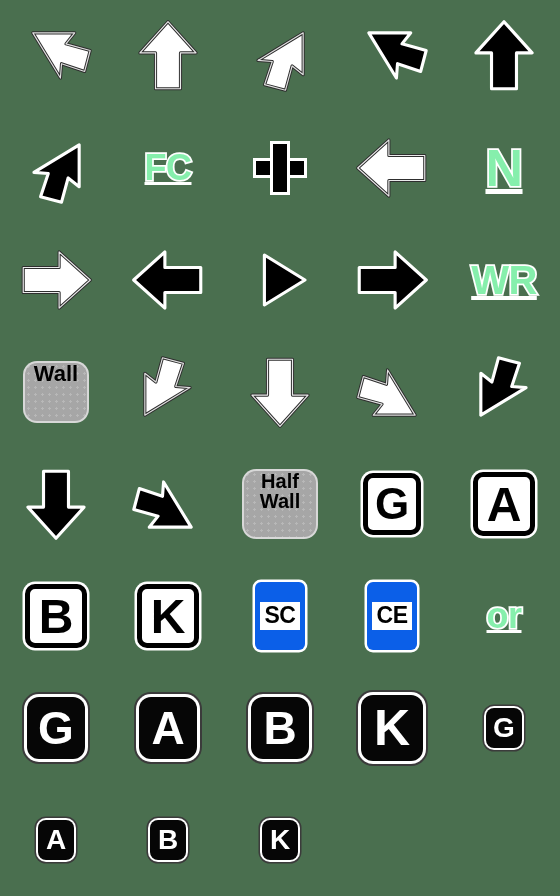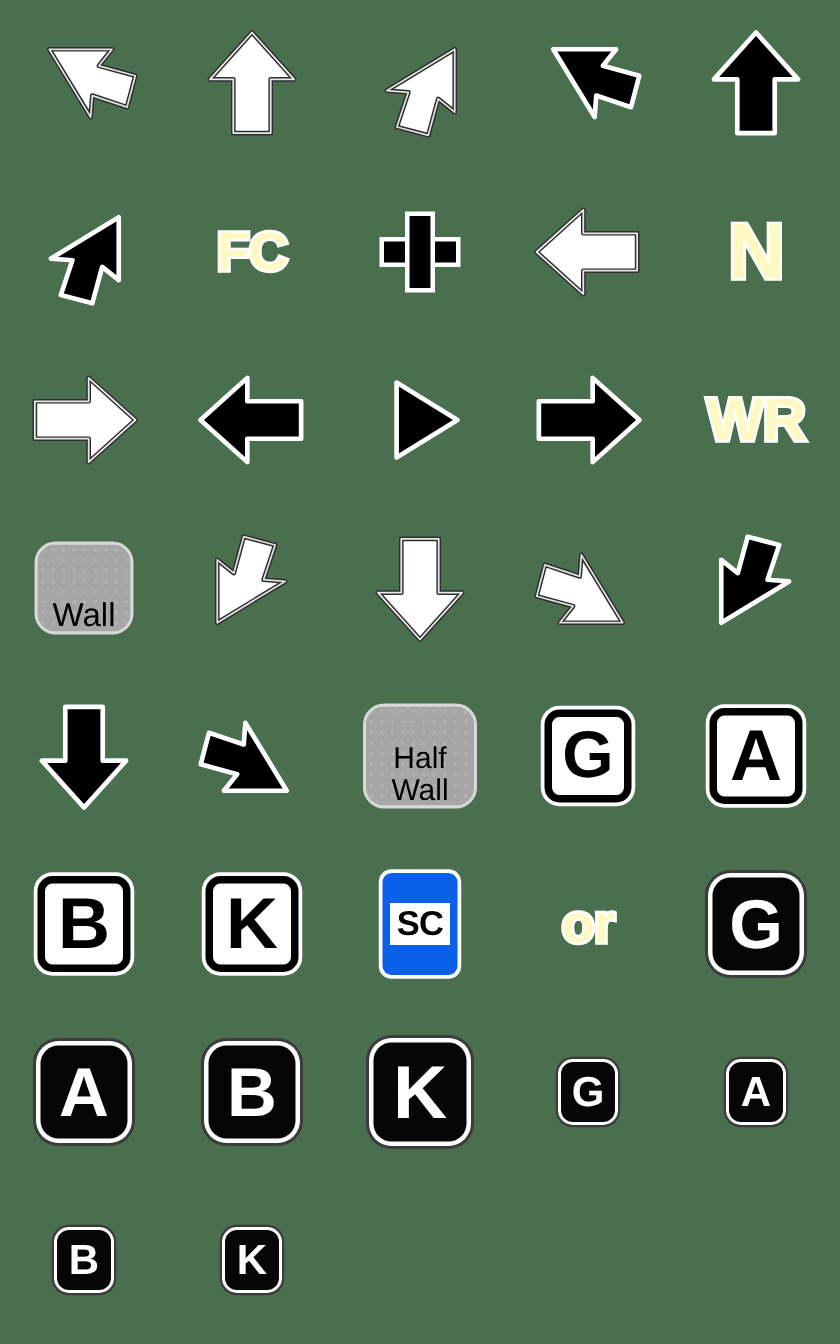--- a/index.html
+++ b/index.html
@@ -41,26 +41,27 @@
     width: 78px;
     height: 78px;
     display: block;
     overflow: visible;
   }
 
   
   .otext {
     font-family: "Liberation Sans", sans-serif;
     font-weight: bold;
-    color: #fef9c3;
+    color: #86efac;
     line-height: 1;
     letter-spacing: -0.5px;
     -webkit-text-stroke: 3.5px #ffffff;
     paint-order: stroke fill;
     text-shadow: none;
+    text-decoration: underline;
   }
   .otext.sz-lg { font-size: 40px; }
   .otext.sz-md { font-size: 36px; }
   .otext.sz-n  { font-size: 52px; }
   .otext.sz-sm { font-size: 36px; }
 
   
   .plus-wrap {
     position: relative;
     width: 48px;
@@ -83,23 +84,23 @@
   
   .gray-box {
     background-color: #a6a6a6;
     background-image: radial-gradient(#b8b8b8 1px, transparent 1.2px);
     background-size: 7px 7px;
     border-radius: 12px;
     box-shadow: 0 0 0 2px #d8d8d8;
     display: flex;
     flex-direction: column;
     align-items: center;
-    justify-content: flex-end;
+    justify-content: flex-start;
     color: #000;
-    font-weight: normal;
+    font-weight: bold;
     font-family: "Liberation Sans", sans-serif;
     line-height: 1.02;
     text-align: center;
   }
   .gray-box.wall {
     width: 62px; height: 58px;
     font-size: 22px;
   }
   .gray-box.halfwall {
     width: 72px; height: 66px;
@@ -369,20 +370,27 @@
     </div>
     <div class="cell">
       <div class="glyph">
         <div class="blue-badge">
           <div class="inner">SC</div>
         </div>
       </div>
     </div>
     <div class="cell">
       <div class="glyph">
+        <div class="blue-badge">
+          <div class="inner">CE</div>
+        </div>
+      </div>
+    </div>
+    <div class="cell">
+      <div class="glyph">
         <span class="otext sz-sm">or</span>
       </div>
     </div>
     <div class="cell">
       <div class="glyph">
         <div class="bbox sz-lg">
           <span>G</span>
         </div>
       </div>
     </div>

